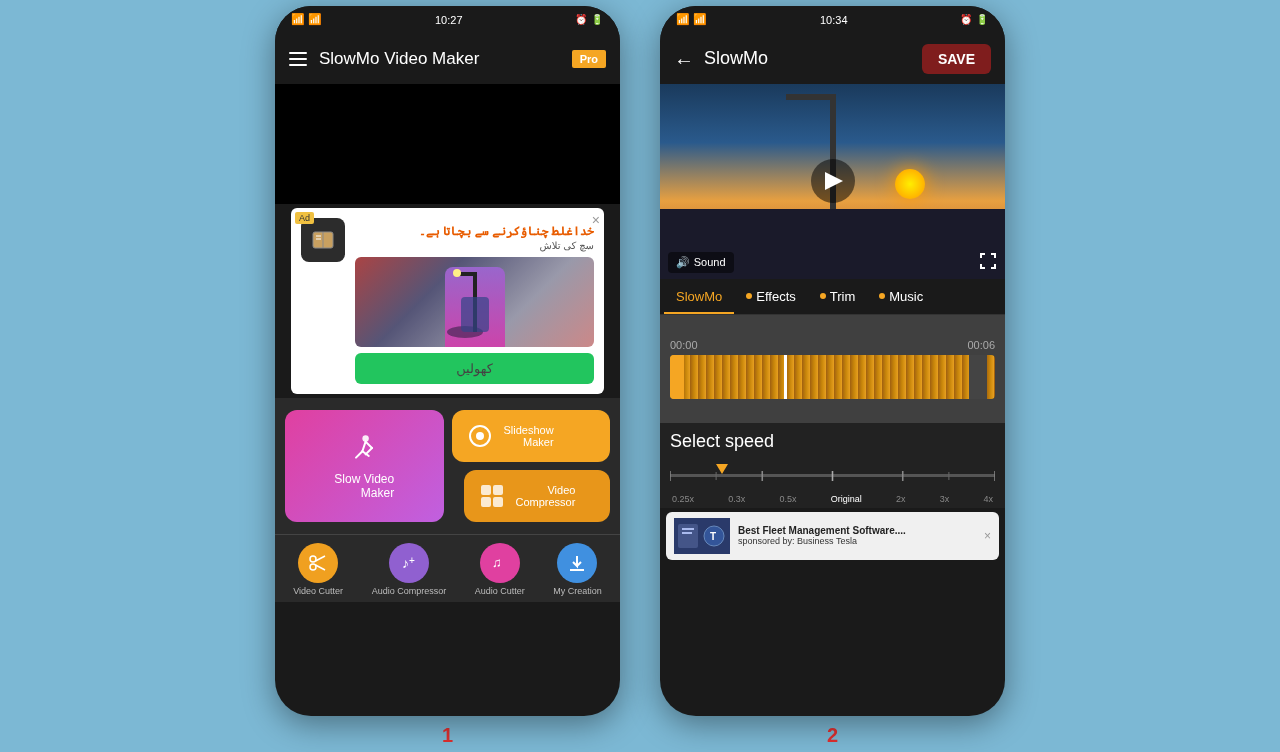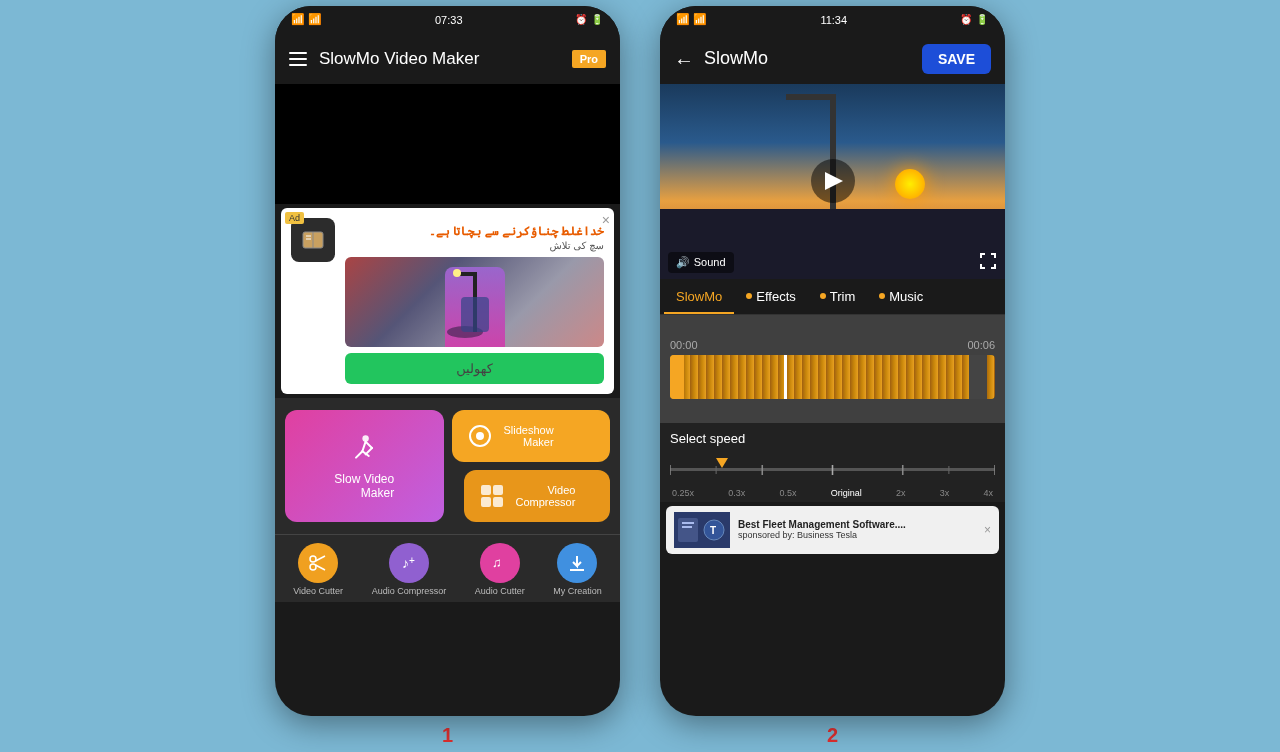--- a/index.html
+++ b/index.html
@@ -64,21 +64,21 @@
     }
     .phone1 .video-placeholder {
       background: #000;
       height: 120px;
       width: 100%;
     }
 
     
     .ad-banner {
       background: #fff;
-      margin: 4px 6px;
+      margin: 4px 16px;
       border-radius: 6px;
       overflow: hidden;
       position: relative;
       padding: 10px;
       display: flex;
       gap: 10px;
     }
     .ad-badge {
       position: absolute;
       top: 4px;
@@ -226,21 +226,21 @@
       padding: 0 14px;
       gap: 10px;
     }
     .phone2 .app-bar2-title {
       color: #fff;
       font-size: 18px;
       font-weight: 500;
       flex: 1;
     }
     .save-btn {
-      background: #1d4ed8;
+      background: #7f1d1d;
       color: #fff;
       border: none;
       border-radius: 6px;
       padding: 7px 16px;
       font-size: 14px;
       font-weight: bold;
       cursor: pointer;
     }
     .video-preview {
       width: 100%;
@@ -428,21 +428,21 @@
       background: #f5a623;
     }
 
     
     .speed-section {
       background: #222;
       padding: 8px 10px 4px;
     }
     .speed-title {
       color: #fff;
-      font-size: 13px;
+      font-size: 18px;
       margin-bottom: 8px;
     }
     .speed-slider {
       position: relative;
       height: 32px;
       display: flex;
       align-items: center;
     }
     .speed-track {
       width: 100%;
@@ -531,21 +531,21 @@
 <body>
 
 <div class="phone-wrapper">
   <div class="phone-frame phone1">
 
     <div class="status-bar">
       <div class="status-left">
         <span>📶</span>
         <span>📶</span>
       </div>
-      <span>07:33</span>
+      <span>10:27</span>
       <div class="status-right">
         <span>⏰</span>
         <span>🔋</span>
       </div>
     </div>
 
     <div class="app-bar">
       <div class="hamburger">
         <span></span>
           <span></span>
@@ -674,21 +674,21 @@
 </div>
 
 <div class="phone-wrapper">
   <div class="phone-frame phone2">
 
     <div class="status-bar">
       <div class="status-left">
         <span>📶</span>
         <span>📶</span>
       </div>
-      <span>11:34</span>
+      <span>10:34</span>
       <div class="status-right">
         <span>⏰</span>
         <span>🔋</span>
       </div>
     </div>
 
     <div class="app-bar2">
       <span class="back-arrow">←</span>
       <span class="app-bar2-title">SlowMo</span>
       <button class="save-btn">SAVE</button>

